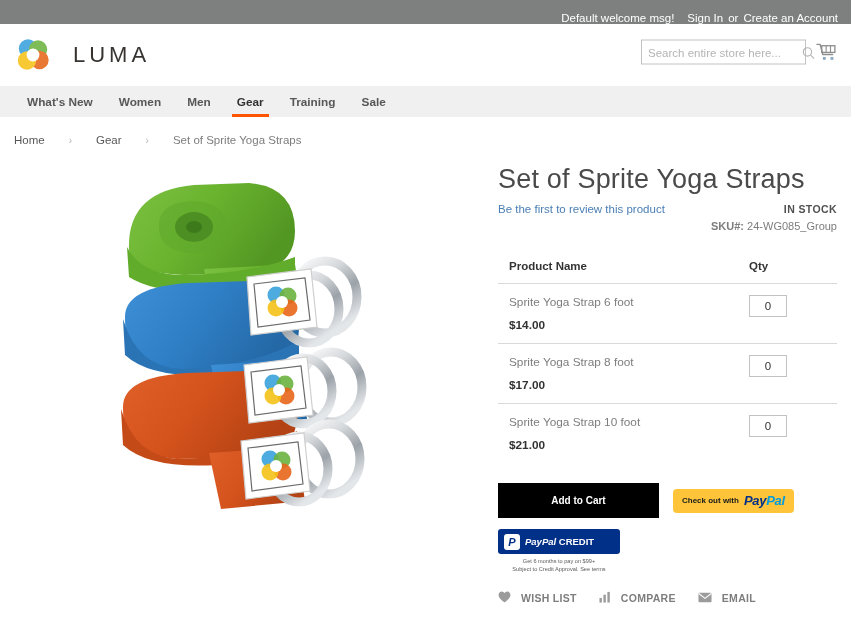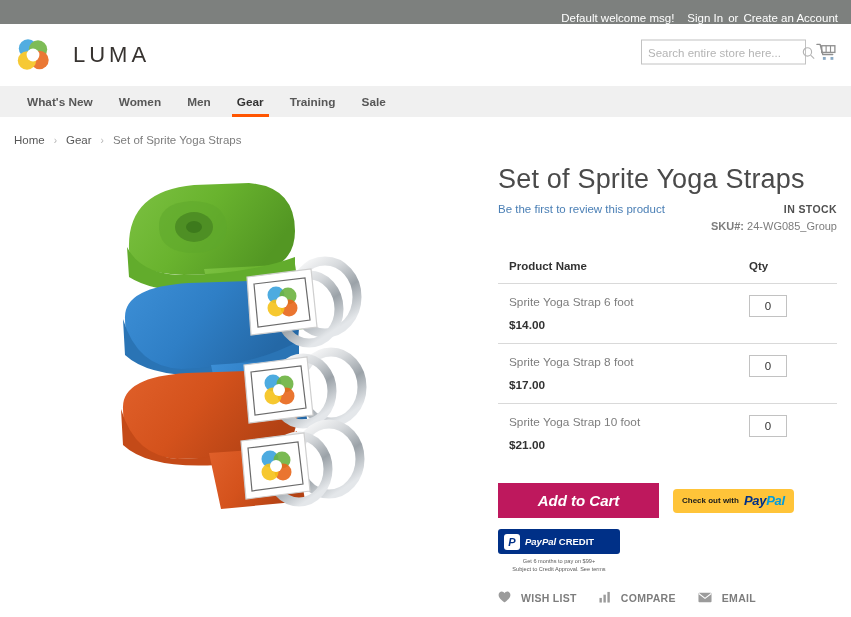--- a/index.html
+++ b/index.html
@@ -110,21 +110,21 @@
     height: 3px;
     background: #ff5501;
   }
 
   
   .breadcrumbs {
     display: flex;
     align-items: center;
     padding: 16px 0 0 14px;
     font-size: 11.5px;
-    gap: 9px;
+    gap: 24px;
   }
   .breadcrumbs .crumb { color: #575757; cursor: pointer; }
   .breadcrumbs .crumb.current { color: #7d7d7d; cursor: default; }
   .breadcrumbs .sep { color: #b5b5b5; font-size: 10px; }
 
   
   .main {
     display: flex;
     padding: 8px 14px 0 14px;
   }
@@ -215,28 +215,27 @@
   
   .actions {
     display: flex;
     align-items: center;
     gap: 14px;
     margin-top: 20px;
   }
   .add-to-cart {
     width: 161px;
     height: 35px;
-    background: #be185d;
+    background: #000000;
     border: none;
     color: #ffffff;
-    font-size: 15px;
+    font-size: 10px;
     font-weight: bold;
     cursor: pointer;
     font-family: "Liberation Sans", sans-serif;
-    font-style: italic;
   }
   .paypal-btn {
     height: 24px;
     background: #ffc439;
     border-radius: 4px;
     display: flex;
     align-items: center;
     justify-content: center;
     gap: 5px;
     padding: 0 9px;

